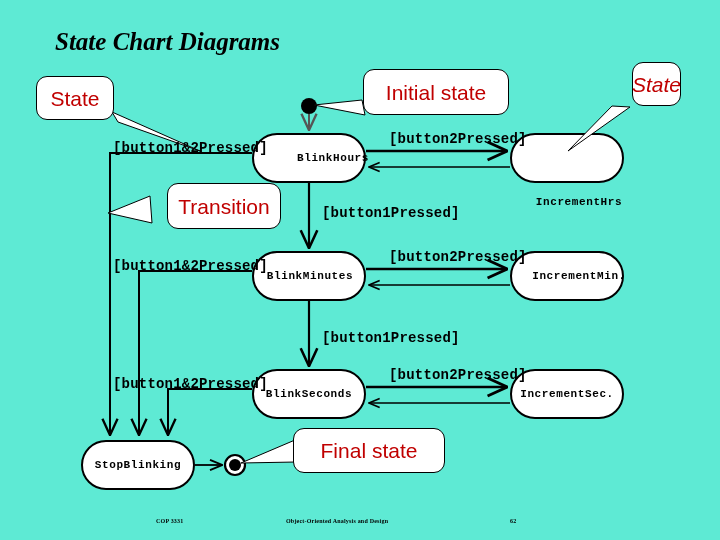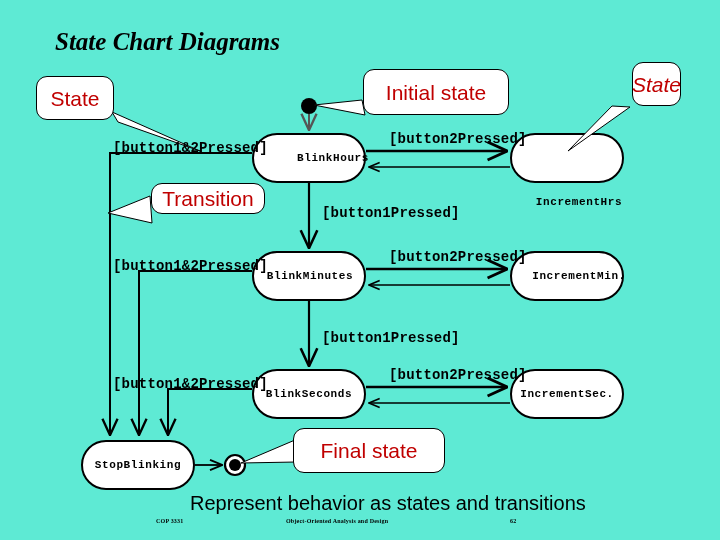--- a/index.html
+++ b/index.html
@@ -68,21 +68,21 @@
     display: flex;
     align-items: center;
     justify-content: center;
     white-space: nowrap;
     box-sizing: border-box;
     z-index: 5;
   }
   #callout-event   { left: 36px;  top: 76px;  width: 78px;  height: 44px; }
   #callout-initial { left: 363px; top: 69px;  width: 146px; height: 46px; }
   #callout-state   { left: 632px; top: 62px;  width: 49px;  height: 44px; font-style: italic; }
-  #callout-transition { left: 151px; top: 183px; width: 114px; height: 31px; }
+  #callout-transition { left: 167px; top: 183px; width: 114px; height: 46px; }
   #callout-final   { left: 293px; top: 428px; width: 152px; height: 45px; }
 
   
   .state-label {
     position: absolute;
     font-family: "Liberation Mono", monospace;
     font-weight: bold;
     font-size: 11px;
     color: #000000;
     white-space: nowrap;
@@ -226,18 +226,17 @@
   <div class="guard-label" style="left:113px; top:140px;">[button1&amp;2Pressed]</div>
   <div class="guard-label" style="left:113px; top:258px;">[button1&amp;2Pressed]</div>
   <div class="guard-label" style="left:113px; top:376px;">[button1&amp;2Pressed]</div>
 
   <div class="callout" id="callout-event">State</div>
   <div class="callout" id="callout-initial">Initial state</div>
   <div class="callout" id="callout-state">State</div>
   <div class="callout" id="callout-transition">Transition</div>
   <div class="callout" id="callout-final">Final state</div>
 
-  <div class="tagline">Represent behavior as states and transitions</div>
   <div class="footer-item" id="footer-course">COP 3331</div>
   <div class="footer-item" id="footer-subject">Object-Oriented Analysis and Design</div>
   <div class="footer-item" id="footer-page">62</div>
 
 </div>
 
 </body></html>

